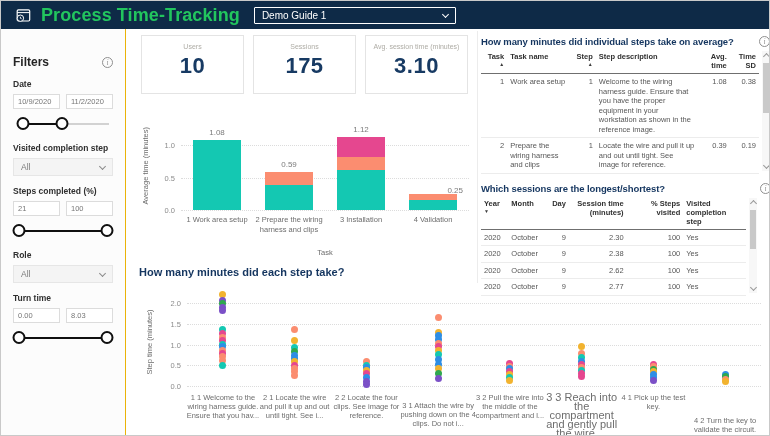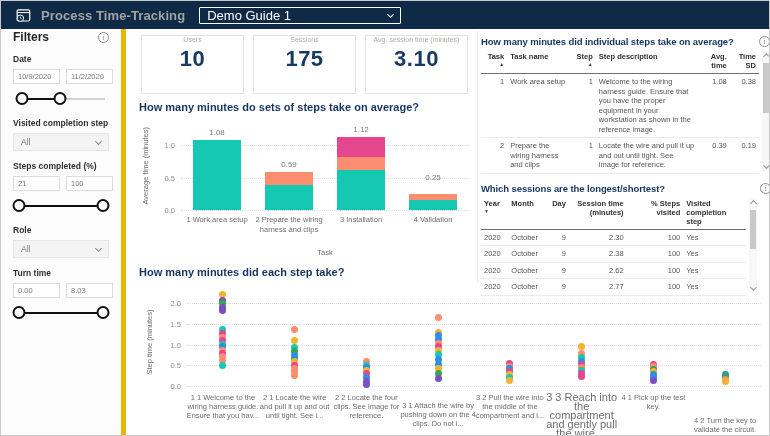--- a/index.html
+++ b/index.html
@@ -4,35 +4,35 @@
 <style>
   * { margin:0; padding:0; box-sizing:border-box; }
   body { background:#e9e9e9; font-family:"Liberation Sans", sans-serif; }
   .page { width:770px; height:436px; background:#fff; border:1px solid #c9c9c9;
           position:relative; display:flex; flex-direction:column; overflow:hidden; }
 
   
   .hdr { height:28px; background:#0e2a47; display:flex; align-items:center;
          padding:0 10px; flex:0 0 28px; }
   .hdr-icon { width:17px; height:17px; margin:0 9px 0 4px; flex:0 0 auto; }
-  .hdr-title { color:#a3a3a3; font-size:13px; font-weight:bold; letter-spacing:.1px;
+  .hdr-title { color:#22c55e; font-size:18px; font-weight:bold; letter-spacing:.1px;
                margin-right:14px; white-space:nowrap; }
   .hdr-select { width:202px; height:17px; border:1px solid #fff; border-radius:1px;
                 display:flex; align-items:center; justify-content:space-between;
-                padding:0 7px; color:#fff; font-size:13px; cursor:pointer; }
+                padding:0 7px; color:#fff; font-size:10px; cursor:pointer; }
   .chev { width:5px; height:5px; border-right:1.2px solid #fff; border-bottom:1.2px solid #fff;
           transform:rotate(45deg); margin-top:-2px; }
   .chev.gray { border-color:#8a8a8a; }
 
   
   .bd { flex:1; display:flex; overflow:hidden; }
 
   
-  .side { width:125px; flex:0 0 125px; background:#fcfcfc; border-right:5px solid #eab308;
-          padding:1px 12px 0 12px; position:relative; }
+  .side { width:125px; flex:0 0 125px; background:#fcfcfc; border-right:1px solid #eab308;
+          padding:26px 12px 0 12px; position:relative; }
   .side-head { display:flex; justify-content:space-between; align-items:center; margin-bottom:8px; }
   .side-head .t { font-size:12px; font-weight:bold; color:#252525; }
   .iico { width:11px; height:11px; border:1px solid #8f8f8f; border-radius:50%;
           color:#8f8f8f; font-size:7.5px; line-height:9px; text-align:center;
           font-family:"Liberation Serif", serif; font-style:italic; cursor:pointer; flex:0 0 auto; }
   .f-label { font-size:8.5px; font-weight:bold; color:#2f2f2f; margin:10px 0 5px; }
   .f-inputs { display:flex; gap:6px; }
   .f-inputs input { width:47px; height:15px; border:1px solid #dcdcdc; font-size:7.5px;
                     color:#767676; padding:0 4px; background:#fff;
                     font-family:"Liberation Sans", sans-serif; }
@@ -42,21 +42,21 @@
   .handle { position:absolute; top:1px; width:13px; height:13px; background:#fff;
             border:2px solid #101010; border-radius:50%; transform:translateX(-50%); cursor:pointer; }
   .dropdown { height:18px; background:#f4f4f4; border:1px solid #e6e6e6; display:flex;
               align-items:center; justify-content:space-between; padding:0 7px;
               font-size:8.5px; color:#7a7a7a; cursor:pointer; }
 
   
   .main { flex:1; position:relative; background:#fff; }
 
   .kpi-row { position:absolute; left:15px; top:6px; display:flex; gap:9px; }
-  .kpi { width:103px; height:59px; border:1px solid #e4e4e4; background:#fff; text-align:center; }
+  .kpi { width:103px; height:59px; border:1px solid #e4e4e4; background:#fff; text-align:center; padding-top:7px; }
   .kpi .lbl { font-size:7px; color:#aeaca5; }
   .kpi .val { font-size:22px; font-weight:bold; color:#173a63; margin-top:3px; letter-spacing:.5px; }
 
   .chart { position:absolute; }
   .chart-title { font-size:11px; font-weight:bold; color:#14355f; }
   .gline { position:absolute; height:0; border-top:1px dotted #dcdcdc; }
   .ytick { position:absolute; font-size:7.5px; color:#8b8b8b; text-align:right; width:20px; }
   .ytitle { position:absolute; font-size:7.5px; color:#6d6d6d; transform:rotate(-90deg);
             transform-origin:center; white-space:nowrap; }
   .xtitle { position:absolute; font-size:7.5px; color:#6d6d6d; text-align:center; }
@@ -176,21 +176,20 @@
         </div>
         <div class="kpi">
           <div class="lbl">Avg. session time (minutes)</div>
           <div class="val">3.10</div>
         </div>
       </div>
 
       <div class="v-divider"></div>
 
       <div id="barChart" class="chart" style="left:13px; top:72px; width:336px; height:184px;">
-        <div class="chart-title">How many minutes do sets of steps take on average?</div>
       <div class="gline" style="left: 42px; width: 288px; top: 109px;"></div>
           <div class="ytick" style="left: 16px; top: 105px;">0.0</div>
           <div class="gline" style="left: 42px; width: 288px; top: 76.5px;"></div>
           <div class="ytick" style="left: 16px; top: 72.5px;">0.5</div>
           <div class="gline" style="left: 42px; width: 288px; top: 44px;"></div>
           <div class="ytick" style="left: 16px; top: 40px;">1.0</div>
           <div class="ytitle" style="left: -24px; top: 69px; width: 60px; text-align: center;">Average time (minutes)</div>
           <div class="barseg" style="left: 54px; top: 38.8px; width: 48px; height: 70.2px; background: rgb(20, 200, 178);"></div>
           <div class="bartot" style="left: 48px; top: 26.8px; width: 60px;">1.08</div>
           <div class="xcat" style="left: 42px; top: 114px; width: 72px;">1 Work area setup</div>
@@ -198,21 +197,21 @@
           <div class="barseg" style="left: 126px; top: 70.65px; width: 48px; height: 13px; background: rgb(251, 141, 112);"></div>
           <div class="bartot" style="left: 120px; top: 58.65px; width: 60px;">0.59</div>
           <div class="xcat" style="left: 114px; top: 114px; width: 72px;">2 Prepare the wiring harness and clips</div>
           <div class="barseg" style="left: 198px; top: 68.7px; width: 48px; height: 40.3px; background: rgb(20, 200, 178);"></div>
           <div class="barseg" style="left: 198px; top: 56.35px; width: 48px; height: 12.35px; background: rgb(251, 141, 112);"></div>
           <div class="barseg" style="left: 198px; top: 36.2px; width: 48px; height: 20.15px; background: rgb(229, 71, 143);"></div>
           <div class="bartot" style="left: 192px; top: 24.2px; width: 60px;">1.12</div>
           <div class="xcat" style="left: 186px; top: 114px; width: 72px;">3 Installation</div>
           <div class="barseg" style="left: 270px; top: 99.25px; width: 48px; height: 9.75px; background: rgb(20, 200, 178);"></div>
           <div class="barseg" style="left: 270px; top: 92.75px; width: 48px; height: 6.5px; background: rgb(251, 141, 112);"></div>
-          <div class="bartot" style="left: 264px; top: 72px; width: 60px;">0.25</div>
+          <div class="bartot" style="left: 264px; top: 85px; width: 60px; text-align: right;">0.25</div>
           <div class="xcat" style="left: 258px; top: 114px; width: 72px;">4 Validation</div>
           <div class="xtitle" style="left: 42px; width: 288px; top: 147px;">Task</div>
         </div>
 
       <div id="scatterChart" class="chart" style="left:13px; top:237px; width:632px; height:168px;">
         <div class="chart-title">How many minutes did each step take?</div>
       <div class="gline" style="left: 48px; width: 574px; top: 120px;"></div>
           <div class="ytick" style="left: 22px; top: 116px;">0.0</div>
           <div class="gline" style="left: 48px; width: 574px; top: 99.25px;"></div>
           <div class="ytick" style="left: 22px; top: 95.25px;">0.5</div>

